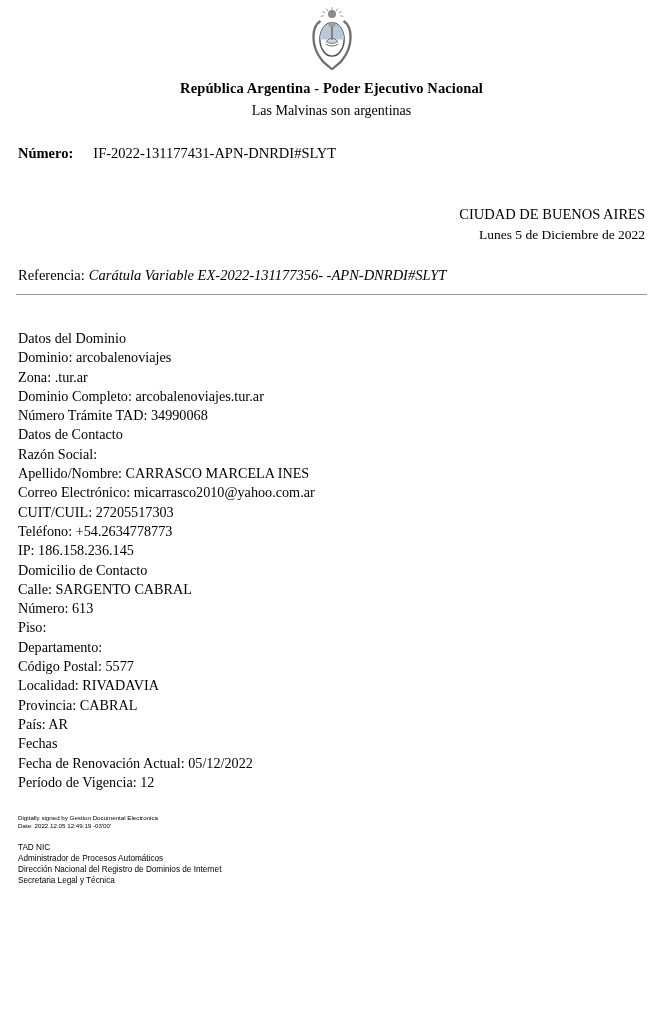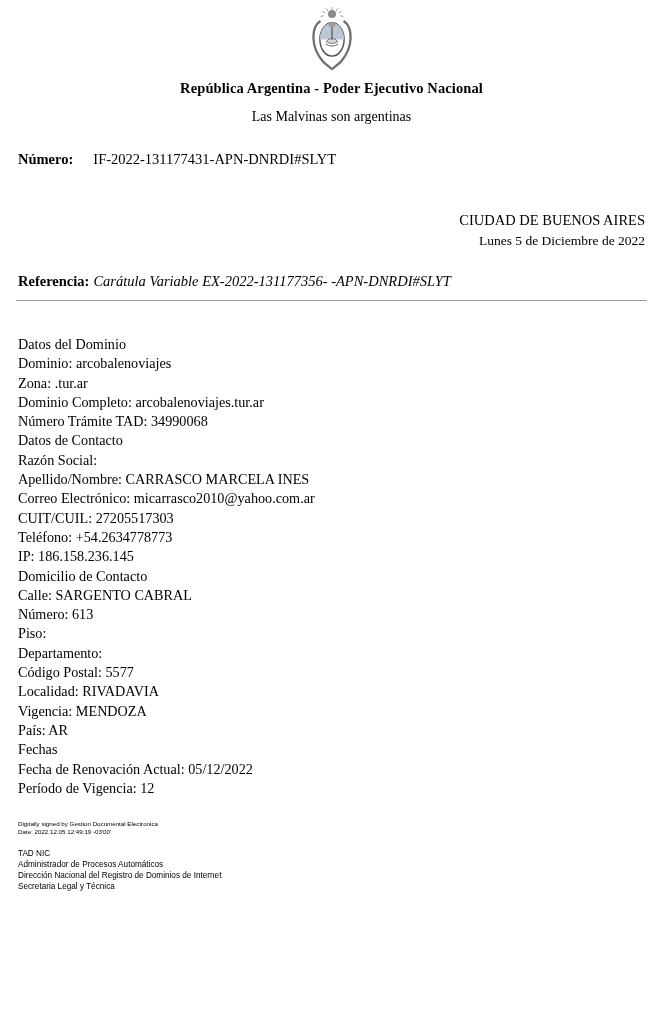--- a/index.html
+++ b/index.html
@@ -39,21 +39,21 @@
     text-align: center;
     margin-top: 6px;
   }
   .header .line1 {
     font-weight: bold;
     font-size: 14.5px;
     letter-spacing: 0.1px;
   }
   .header .line2 {
     font-size: 14px;
-    margin-top: 12px;
+    margin-top: 6px;
   }
   .doc-type {
     text-align: center;
     font-weight: bold;
     font-size: 14.5px;
     margin-top: 26px;
   }
 
   
   .numero {
@@ -80,21 +80,21 @@
     font-size: 13.5px;
   }
 
   
   .referencia {
     margin-top: 24px;
     font-size: 14.5px;
     padding-left: 2px;
   }
   .referencia .lbl {
-    font-weight: bold;
+    font-weight: normal;
   }
   .referencia .val {
     margin-left: 4px;
     font-style: italic;
   }
 
   .rule {
     border: 0;
     border-top: 1px solid #9a9a9a;
     margin: 10px 0 0 0;
@@ -198,21 +198,21 @@
     <div>CUIT/CUIL: 27205517303</div>
     <div>Teléfono: +54.2634778773</div>
     <div>IP: 186.158.236.145</div>
     <div>Domicilio de Contacto</div>
     <div>Calle: SARGENTO CABRAL</div>
     <div>Número: 613</div>
     <div>Piso:</div>
     <div>Departamento:</div>
     <div>Código Postal: 5577</div>
     <div>Localidad: RIVADAVIA</div>
-    <div>Vigencia: MENDOZA</div>
+    <div>Provincia: CABRAL</div>
     <div>País: AR</div>
     <div>Fechas</div>
     <div>Fecha de Renovación Actual: 05/12/2022</div>
     <div>Período de Vigencia: 12</div>
   </div>
 
   <div class="sig-block">
     <div class="sig-stamp">
       <div>Digitally signed by Gestion Documental Electronica</div>
       <div>Date: 2022.12.05 12:49:19 -03'00'</div>

